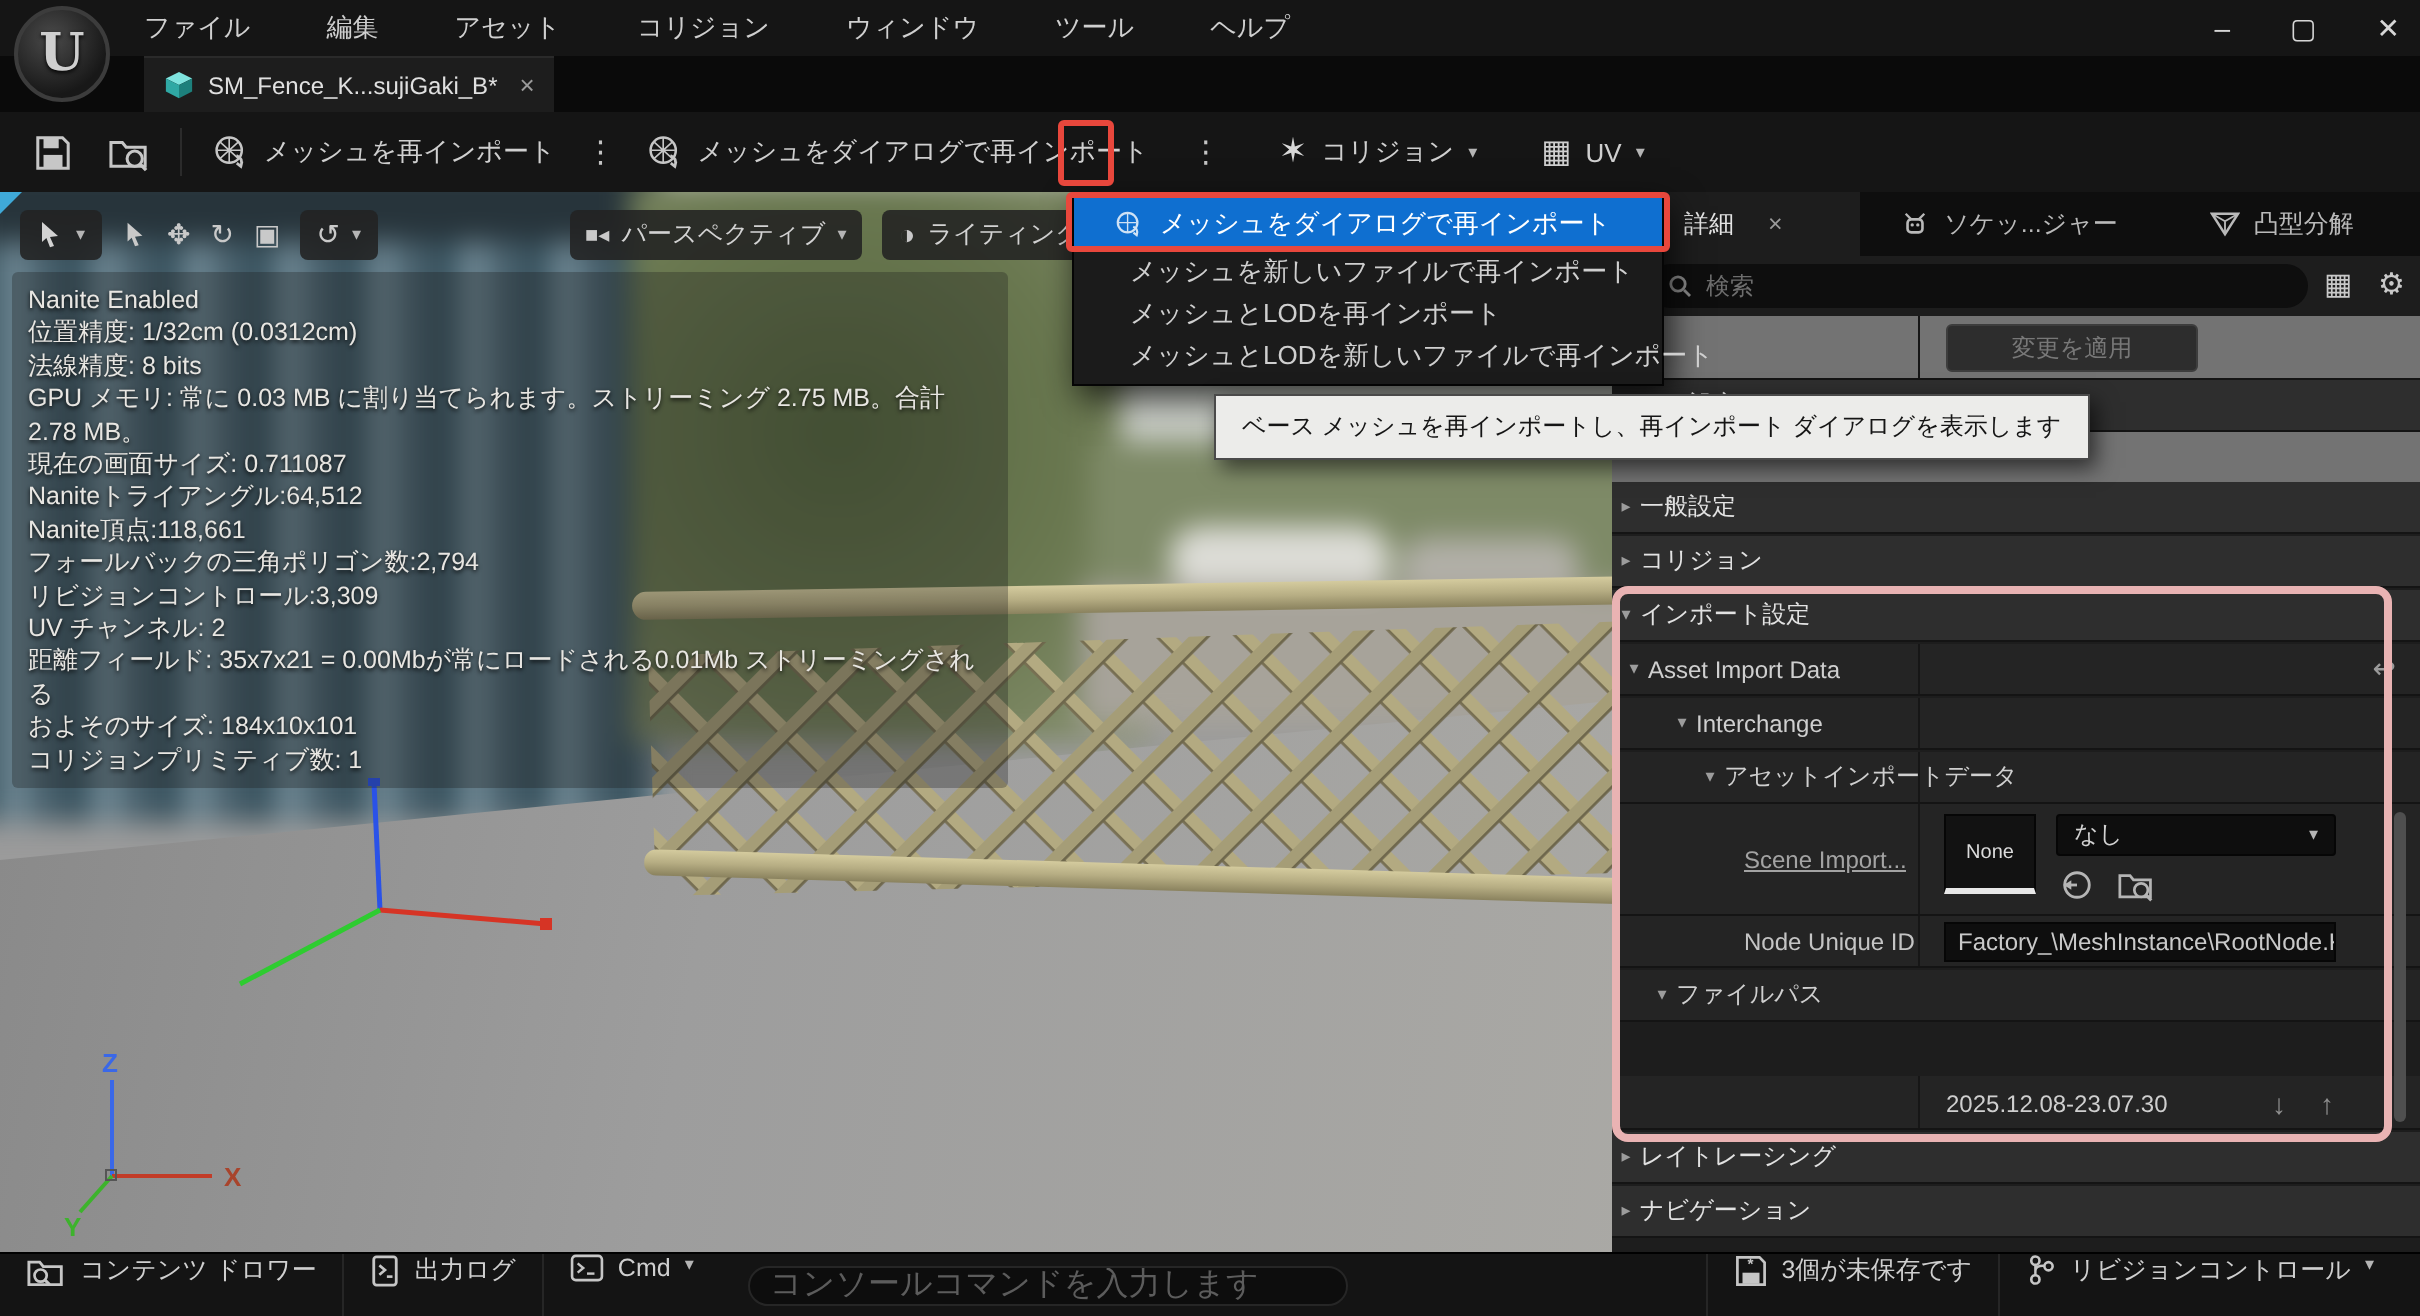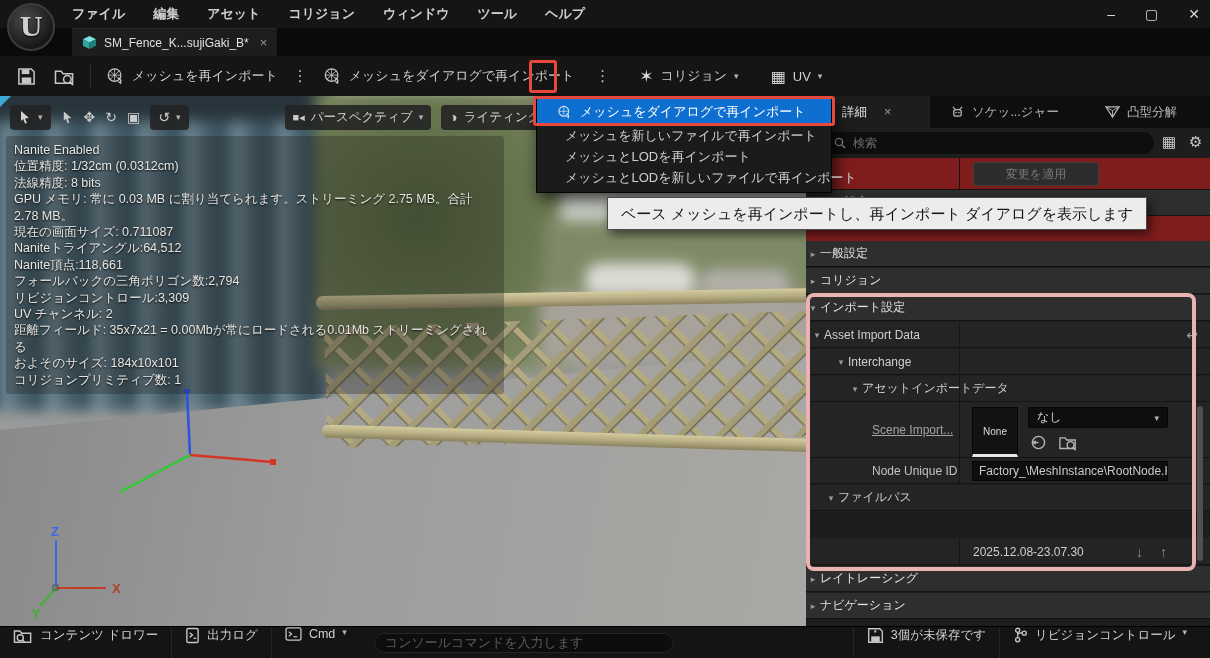--- a/index.html
+++ b/index.html
@@ -5,21 +5,21 @@
   * { margin:0; padding:0; box-sizing:border-box; }
   body { background:#000; font-family:"Liberation Sans","DejaVu Sans",sans-serif; }
   #app { position:relative; width:1210px; height:658px; background:#101010; overflow:hidden; color:#cfcfcf; }
 
   
   .titlebar { position:absolute; left:0; top:0; width:1210px; height:28px; background:#151515; }
   .logo { position:absolute; left:7px; top:3px; width:48px; height:48px; border-radius:50%;
           background:radial-gradient(circle at 38% 32%, #4a4a4a, #181818 70%);
           border:2px solid #3c3c3c; z-index:30; display:flex; align-items:center; justify-content:center; }
   .logo span { font-family:"DejaVu Serif",serif; font-weight:bold; font-size:26px; color:#cfcfcf; text-shadow:0 1px 2px #000; }
-  .menubar { position:absolute; left:72px; top:0; height:28px; display:flex; align-items:center; gap:28px; font-size:13px; color:#cfcfcf;font-weight:bold; }
+  .menubar { position:absolute; left:72px; top:0; height:28px; display:flex; align-items:center; gap:38px; font-size:13px; color:#cfcfcf; }
   .menubar .mi { cursor:default; }
   .wincontrols { position:absolute; right:10px; top:0; height:28px; display:flex; align-items:center; gap:30px; color:#d6d6d6; font-size:14px; }
 
   
   .tabrow { position:absolute; left:0; top:28px; width:1210px; height:28px; background:#0a0a0a; }
   .asset-tab { position:absolute; left:72px; top:0; height:28px; min-width:196px; background:#1d1d1d;
                display:flex; align-items:center; gap:7px; padding:0 10px; font-size:12px; color:#e0e0e0;
                border-top:1px solid #2a2a2a; }
   .asset-tab .close { color:#9a9a9a; font-size:13px; margin-left:4px; }
 
@@ -68,62 +68,62 @@
   .vtb .vbtn { display:flex; align-items:center; gap:6px; background:rgba(34,34,34,0.88); border-radius:4px; height:25px; padding:0 8px; color:#d2d2d2; }
   .vtb .vico { color:#c9c9c9; font-size:14px; }
 
   
   .ctxmenu { position:absolute; left:536px; top:97px; width:296px; background:#1b1b1b; border:1px solid #050505;
              box-shadow:3px 6px 16px rgba(0,0,0,0.75); z-index:50; padding-bottom:4px; font-size:13px; }
   .ctxmenu .item { height:21px; display:flex; align-items:center; padding:0 10px 0 28px; color:#cfcfcf; white-space:nowrap; }
   .ctxmenu .item.hl { height:27px; background:#0f6fd0; color:#fff; padding-left:20px; gap:8px; }
 
   .tooltip { position:absolute; left:607px; top:197px; height:33px; line-height:31px; padding:0 13px; z-index:55;
-             background:#ececea; color:#151515; font-size:15px; border:1px solid #4a4a4a; white-space:nowrap;
+             background:#ececea; color:#151515; font-size:12px; border:1px solid #4a4a4a; white-space:nowrap;
              box-shadow:3px 4px 10px rgba(0,0,0,0.6); }
 
   
   .details { position:absolute; left:806px; top:96px; width:404px; height:530px; background:#1d1d1d; z-index:10; }
   .dtabs { position:absolute; left:0; top:0; width:404px; height:32px; background:#0e0e0e; display:flex; align-items:center; font-size:12.5px; }
   .dtab { display:flex; align-items:center; gap:7px; height:32px; padding:0 12px; color:#b9b9b9; }
   .dtab.active { background:#1d1d1d; color:#e4e4e4; margin-left:24px; min-width:100px; }
   .dtab .x { color:#9a9a9a; margin-left:10px; }
 
   .dsearch { position:absolute; left:0; top:32px; width:404px; height:30px; background:#1d1d1d; display:flex; align-items:center; }
   .dsearch .pill { position:absolute; left:18px; top:4px; width:330px; height:22px; background:#0e0e0e; border-radius:11px;
                    display:flex; align-items:center; padding:0 10px; gap:7px; }
   .dsearch input { background:transparent; border:none; outline:none; color:#cfcfcf; font-size:12px; width:260px; }
   .dsearch input::placeholder { color:#6d6d6d; }
   .dicon { position:absolute; top:5px; color:#c9c9c9; font-size:15px; }
 
   .drow { position:absolute; left:0; width:404px; height:26px; display:flex; align-items:center;
           font-size:12px; color:#cfcfcf; border-bottom:1px solid #141414; }
   .drow.cat { background:#2e2e2e; color:#e2e2e2; }
   .drow.sub { background:#242424; }
-  .drow.dim { background:#7f1d1d; }
+  .drow.dim { background:#737373; }
   .tri { color:#9c9c9c; font-size:9px; width:14px; text-align:center; flex:none; }
   .vdiv { position:absolute; left:153px; top:0; bottom:0; width:1px; background:#161616; }
   .vfield { background:#0e0e0e; border:1px solid #060606; color:#c9c9c9; font-size:12px; height:20px;
             display:flex; align-items:center; padding:0 6px; white-space:nowrap; overflow:hidden; }
   .applybtn { position:absolute; left:167px; top:4px; width:126px; height:24px; background:#2d2d2d; border:1px solid #3d3d3d;
               border-radius:3px; color:#787878; font-size:12px; display:flex; align-items:center; justify-content:center; }
-  .nonebox { position:absolute; left:166px; top:5px; width:46px; height:50px; background:#121212; border:1px solid #060606;
+  .nonebox { position:absolute; left:166px; top:5px; width:46px; height:40px; background:#121212; border:1px solid #060606;
              border-bottom:3px solid #e8e8e8; color:#dcdcdc; font-size:10px; display:flex; align-items:center; justify-content:center; }
   .nanedrop { position:absolute; left:222px; top:5px; width:140px; height:21px; background:#0e0e0e; border:1px solid #060606;
               border-radius:2px; display:flex; align-items:center; justify-content:space-between; padding:0 8px; font-size:12px; color:#d2d2d2; }
   .rowlabel { white-space:nowrap; overflow:hidden; }
   .scroll { position:absolute; left:391px; top:310px; width:6px; height:155px; background:#4f4f4f; border-radius:3px; z-index:12; }
 
   
   .statusbar { position:absolute; left:0; top:626px; width:1210px; height:32px; background:#141414; border-top:1px solid #000;
                display:flex; align-items:center; font-size:12.5px; color:#cfcfcf; }
   .sb-btn { display:flex; gap:7px; padding:0 13px; height:32px; }
   .sb-sep { width:1px; height:32px; background:#262626; }
   .console { width:300px; height:20px; background:#0d0d0d; border:1px solid #262626; border-radius:10px; margin-left:14px;
-             color:#cfcfcf; font-size:13px; padding:0 10px; outline:none; }
+             color:#cfcfcf; font-size:16px; padding:0 10px; outline:none; }
   .console::placeholder { color:#5c5c5c; }
   .sb-right { margin-left:auto; display:flex; align-items:center; height:32px; }
 </style>
 </head>
 <body>
 
 <div id="app">
 
   <div class="titlebar">
     <div class="menubar">

